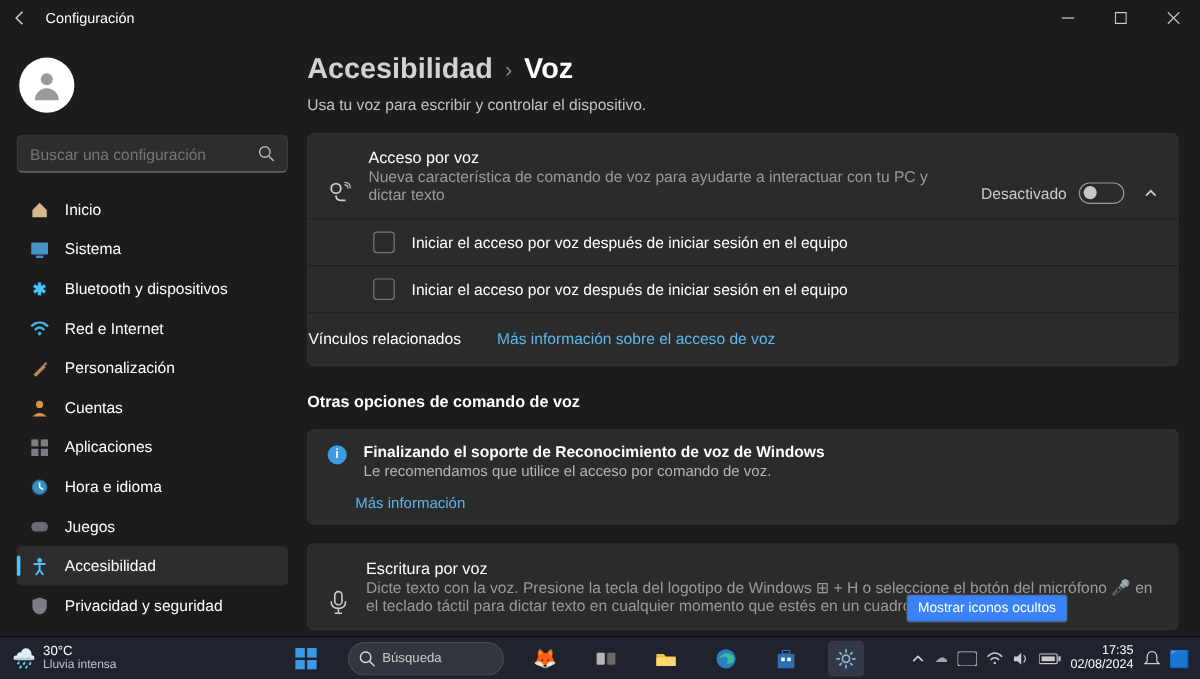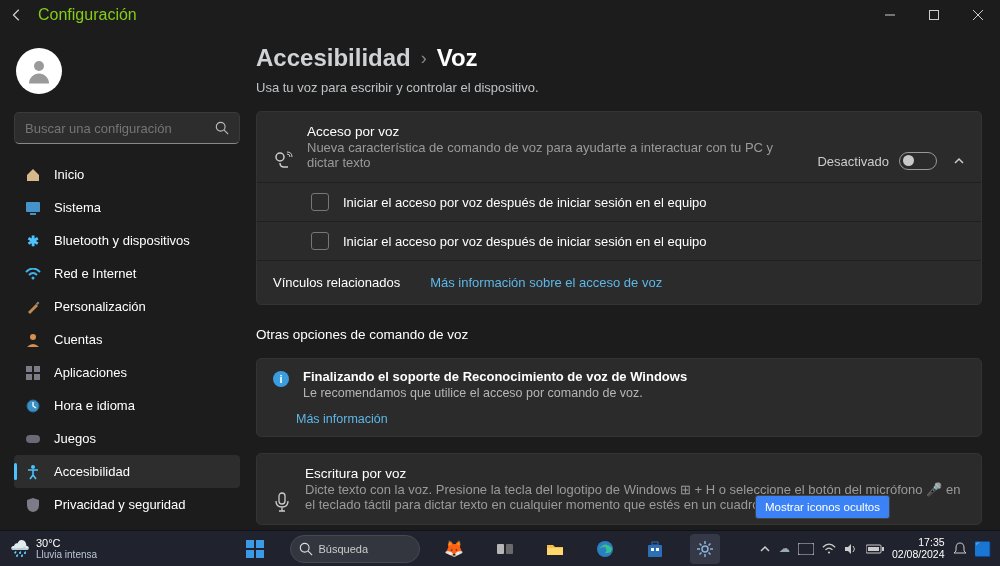--- a/index.html
+++ b/index.html
@@ -56,24 +56,24 @@
   .card-title{font-size:13.5px;}
   .card-sub{font-size:13px;color:#9a9a9a;margin-top:1px;}
   .toggle-wrap{display:flex;align-items:center;gap:10px;}
   .toggle{width:38px;height:18px;border-radius:10px;border:1px solid #999;background:#2b2b2b;position:relative;}
   .toggle::after{content:"";width:11px;height:11px;border-radius:50%;background:#c8c8c8;position:absolute;left:3px;top:2px;}
   .sub-row{
     display:flex;align-items:center;gap:14px;padding:10px 32px 10px 54px;border-top:1px solid #1f1f1f;font-size:13px;
   }
   .checkbox{width:18px;height:18px;border:1px solid #777;border-radius:3px;flex-shrink:0;}
   .related{
-    display:flex;gap:30px;padding:14px 16px;border-top:1px solid #1f1f1f;font-size:13px;
+    display:flex;gap:30px;padding:14px 0;border-top:1px solid #1f1f1f;font-size:13px;
   }
   .link{color:#5db7e8;}
-  .section-title{font-size:13.5px;margin-top:22px;font-weight:400;}
+  .section-title{font-size:13.5px;margin-top:22px;font-weight:700;}
   .info-card{padding:10px 16px;}
   .info-row{display:flex;gap:14px;align-items:flex-start;}
   .info-icon{width:16px;height:16px;border-radius:50%;background:#3a9de0;color:#fff;font-size:11px;font-weight:bold;display:flex;align-items:center;justify-content:center;flex-shrink:0;margin-top:2px;}
   .info-title{font-weight:600;font-size:13px;}
   .info-text{color:#b6b6b6;font-size:12.5px;margin-top:2px;}
   .more-link{color:#5db7e8;font-size:12.5px;margin-top:12px;margin-left:23px;}
   
   .tooltip{
     position:absolute;bottom:47px;right:110px;background:#3b82f6;border:1px solid #444;color:#fff;font-size:11.5px;padding:5px 9px;border-radius:3px;z-index:5;
   }
@@ -93,21 +93,21 @@
 </head>
 <body>
 
 <div class="titlebar">
   <div class="title-left">
     <span style="color:#ccc;">
       <svg width="14" height="14" viewBox="0 0 16 16">
           <path d="M10 2 L4 8 L10 14" stroke="#ccc" stroke-width="1.5" fill="none"></path>
         </svg>
     </span>
-    <span style="font-size:16px;color:#84cc16;">Configuración</span>
+    <span style="font-size:12px;color:#ffffff;">Configuración</span>
   </div>
   <div class="win-ctrl">
     <div class="win-btn">
         <svg width="10" height="10">
           <line x1="0" y1="5" x2="10" y2="5" stroke="#ccc" stroke-width="1"></line>
         </svg>
       </div>
     <div class="win-btn">
         <svg width="10" height="10">
           <rect x="0.5" y="0.5" width="9" height="9" fill="none" stroke="#ccc" stroke-width="1"></rect>

